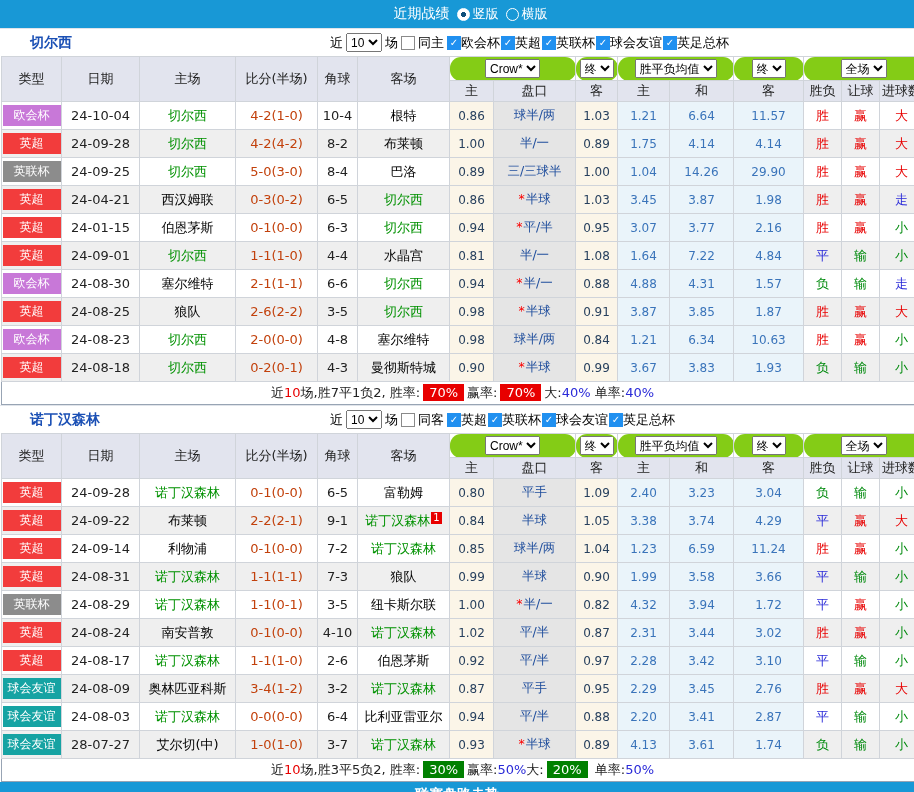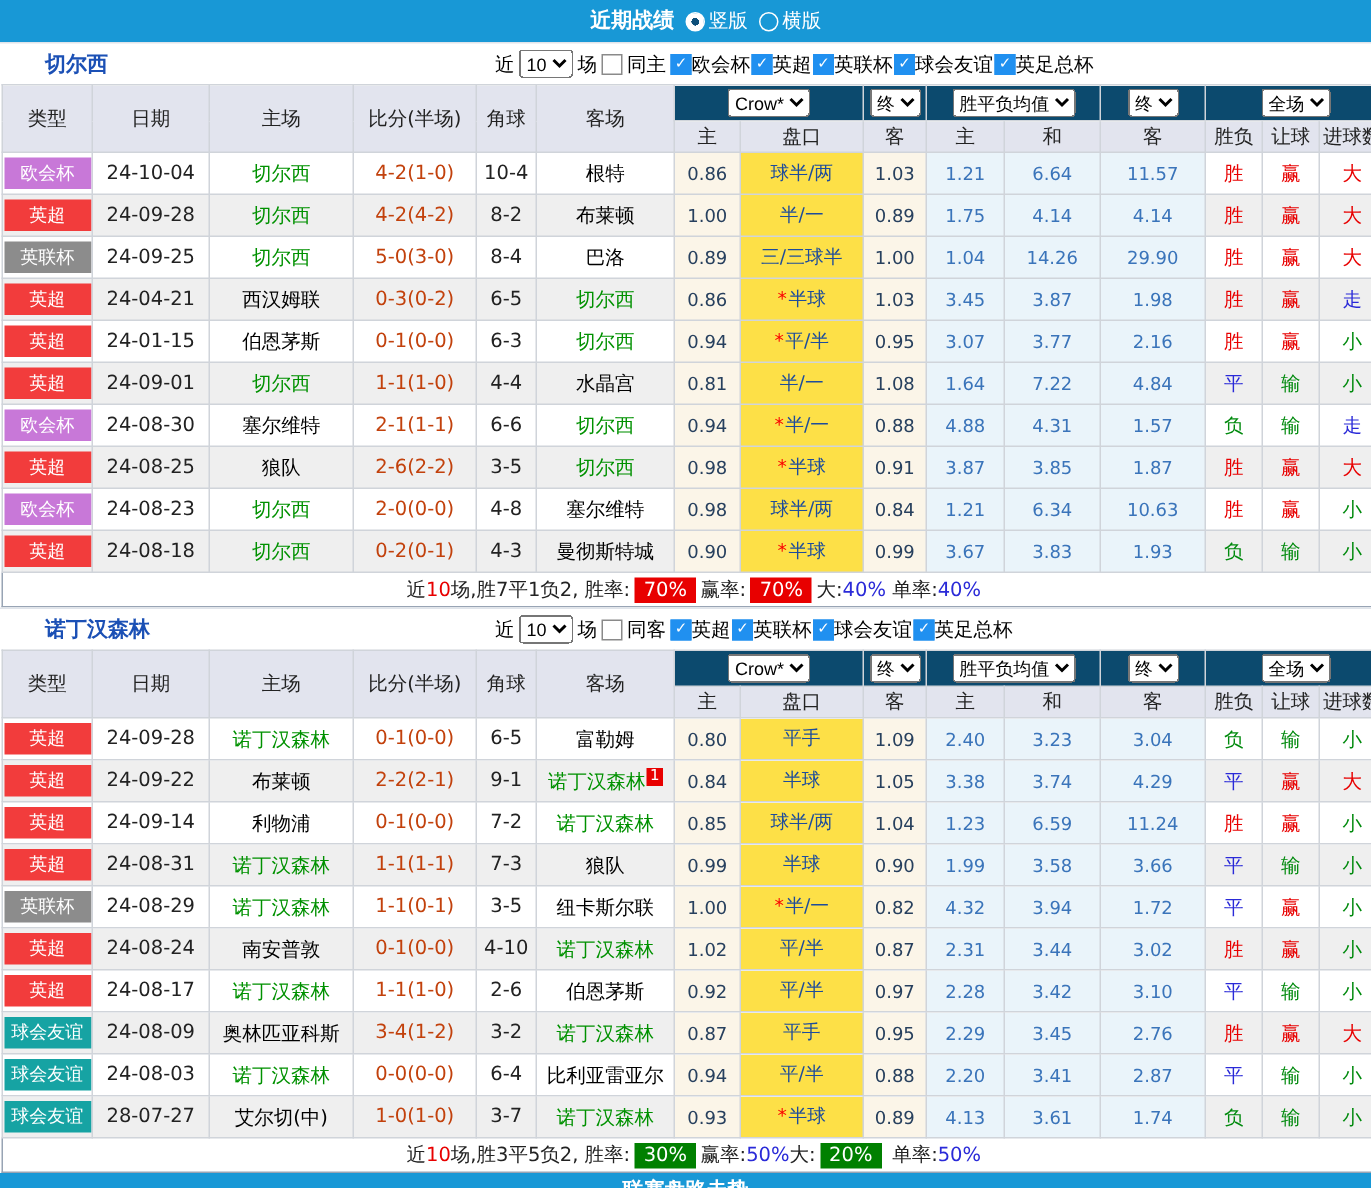--- a/index.html
+++ b/index.html
@@ -1,41 +1,41 @@
 <!DOCTYPE html>
 <html><head>
 <meta charset="utf-8">
 <style>
   html,body{margin:0;padding:0;background:#fff;}
   body{width:914px;font-family:"DejaVu Sans","Liberation Sans",sans-serif;font-size:13px;color:#222;}
   
   .topbar{height:28px;background:#1898d6;display:flex;align-items:center;justify-content:center;gap:7px;color:#fff;}
-  .topbar .t{font-weight:bold;font-size:14px;margin-left:27px;}
+  .topbar .t{font-weight:normal;font-size:14px;margin-left:27px;}
   .rdo{width:11px;height:11px;border:1px solid #fff;border-radius:50%;display:inline-block;background:transparent;}
   .rdo.on{background:radial-gradient(circle,#0e4f7a 0 2.5px,#fff 2.6px);}
   .radio-group{display:inline-flex;align-items:center;gap:3px;font-size:13px;}
   .bottombar{height:13px;background:#1898d6;overflow:hidden;color:#fff;text-align:center;font-weight:bold;font-size:14px;line-height:25px;}
   
   .section-title{height:27px;display:flex;align-items:center;background:#fff;border-top:1px solid #e0e4ea;}
   .team-name{color:#1b50b5;font-weight:bold;font-size:14px;margin-left:30px;flex:0 0 300px;}
   .filters{display:flex;align-items:center;gap:3px;font-size:13px;color:#000;white-space:nowrap;}
   .filters select{font-size:12px;height:19px;}
   .cb{width:12px;height:12px;border:1px solid #8a8a8a;background:#fff;display:inline-block;flex:0 0 auto;}
   .cb.on{background:#2090f0;border-color:#2090f0;color:#fff;font-size:10px;line-height:12px;text-align:center;}
   .lg{display:inline-flex;align-items:center;margin-right:1px;}
   
   table{border-collapse:collapse;table-layout:fixed;width:912px;margin:0 1px;border:1px solid #98a4b4;}
   th,td{border:1px solid #d0d4da;text-align:center;overflow:hidden;white-space:nowrap;padding:0;}
   thead th{background:#e2e4ee;font-weight:normal;font-size:13px;color:#222;height:20px;}
-  thead th.dd{background:#0c4a6e;height:23px;}
+  thead th.dd{background:#84cc16;height:23px;border-radius:11px;}
   thead select{font-size:12px;height:19px;}
   tbody td{height:27px;font-size:13px;}
   tbody tr.even td{background:#efefef;}
   tbody td.c-oh,tbody td.c-oa,tbody tr.even td.c-oh,tbody tr.even td.c-oa{background:#fbf5e8;color:#27405e;font-size:12px;}
-  tbody td.c-pk,tbody tr.even td.c-pk{background:#fde047;color:#1d4c9c;font-size:12.5px;}
+  tbody td.c-pk,tbody tr.even td.c-pk{background:#e5e5e5;color:#1d4c9c;font-size:12.5px;}
   tbody td.c-mh,tbody td.c-md,tbody td.c-ma,
   tbody tr.even td.c-mh,tbody tr.even td.c-md,tbody tr.even td.c-ma{background:#eaf4fa;color:#3a74ba;font-size:12px;}
   .badge{display:inline-block;min-width:56px;padding:0 1px;line-height:21px;color:#fff;font-size:12px;}
   .bg-red{background:#f23c3c;} .bg-purple{background:#c878d8;} .bg-gray{background:#8c8c8c;} .bg-teal{background:#16a3a3;}
   .score{color:#c2410c;}
   .tf{color:#009100;} .tn{color:#000;}
   .star{color:#fa0000;margin-right:1px;}
   .card{display:inline-block;background:#e80000;color:#fff;font-size:10px;line-height:12px;padding:0 2px;vertical-align:top;margin-left:1px;}
   .t-r{color:#e80000;} .t-g{color:#008a0d;} .t-b{color:#2a2ad8;} .t-k{color:#222;}
   tfoot td{height:22px;font-size:13px;border:none;}

